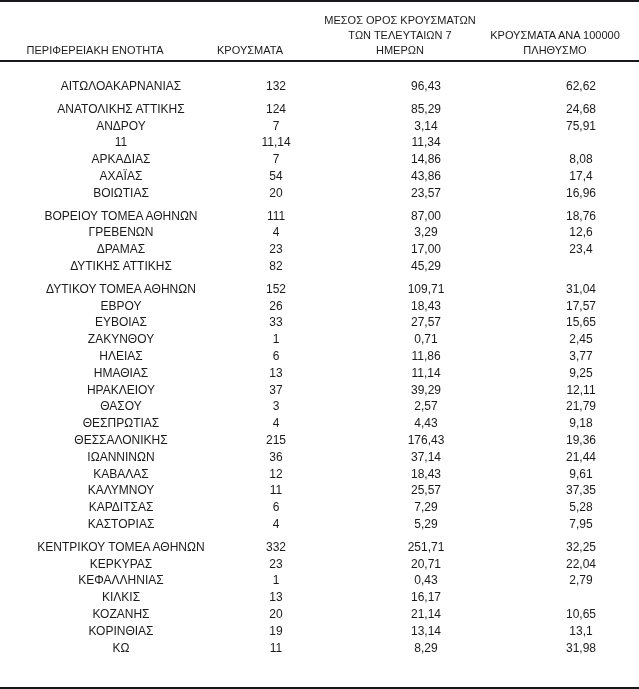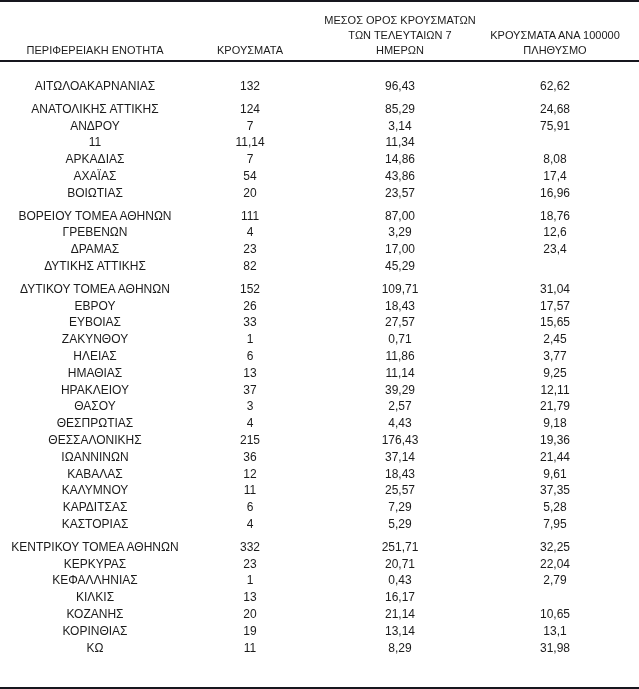--- a/index.html
+++ b/index.html
@@ -29,20 +29,21 @@
   }
   .hc {
     text-align: center;
     font-size: 11px;
     line-height: 15px;
     color: #1b1b1b;
   }
   .hc span { display: block; }
   .tbody {
     padding-top: 16px;
+    padding-left: 26px;
   }
   .group { margin-top: 6px; }
   .group:first-child { margin-top: 0; }
   .row {
     line-height: 16.8px;
   }
   .cell {
     text-align: center;
     font-size: 12px;
     color: #1b1b1b;

